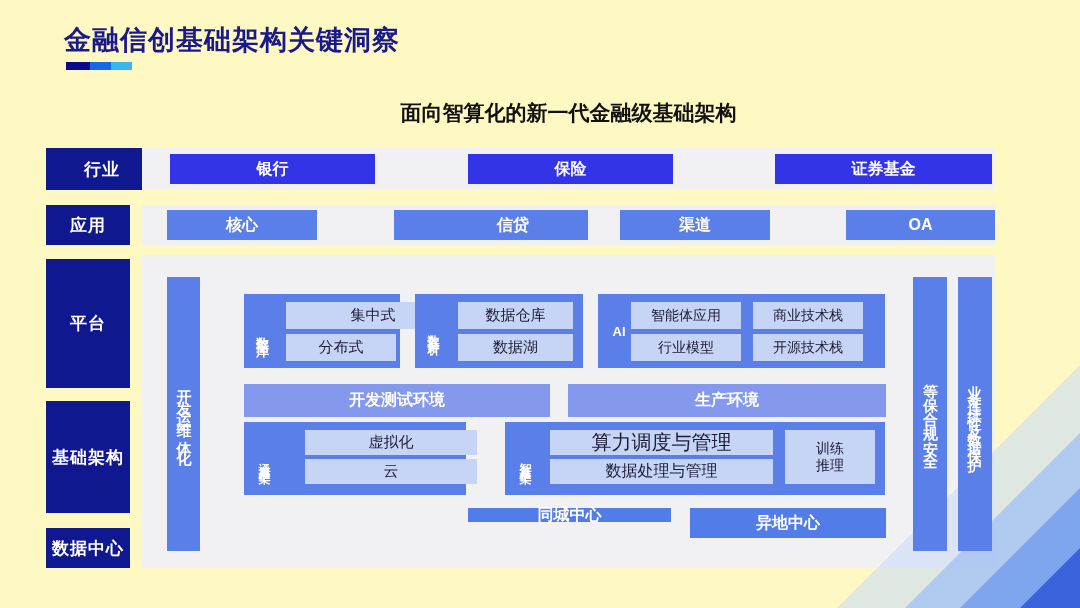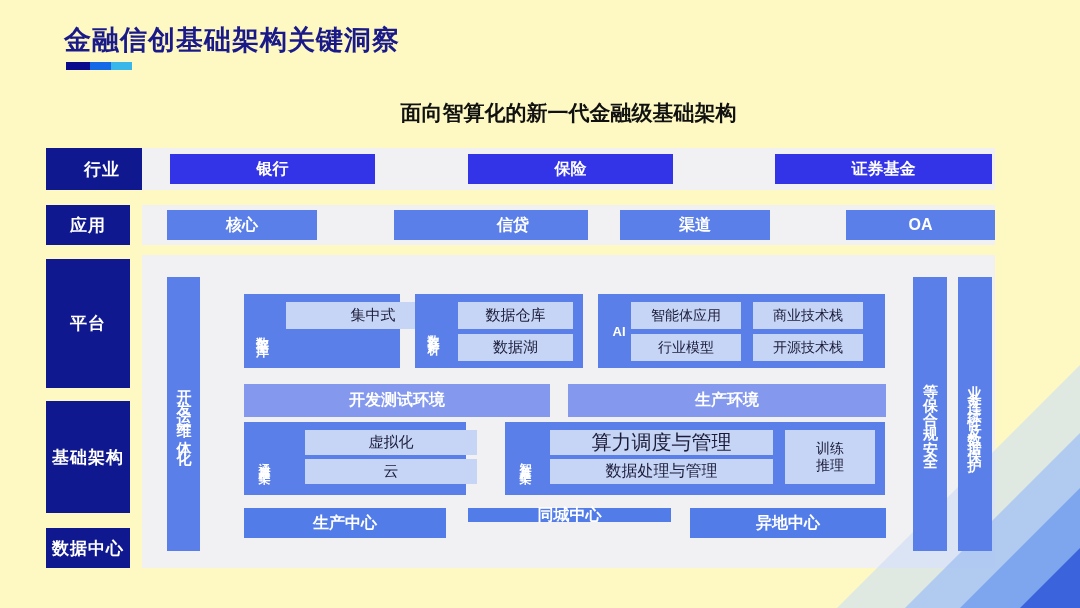--- a/index.html
+++ b/index.html
@@ -76,20 +76,21 @@
   <div class="abs btn mid" style="left:620px;top:210px;width:150px;height:30px;">渠道</div>
   <div class="abs btn mid" style="left:846px;top:210px;width:149px;height:30px;">OA</div>
 
   <div class="abs strip" style="left:142px;top:255px;width:853px;height:313px;"></div>
 
   <div class="abs vbar" style="left:167px;top:277px;width:33px;height:274px;letter-spacing:10px;">开发运维一体化</div>
 
   <div class="abs group" style="left:244px;top:294px;width:156px;height:74px;">
     <div class="abs vlabel" style="left:6px;top:0;width:24px;height:74px;font-size:13px;letter-spacing:3px;">数据库</div>
     <div class="abs lightbox" style="left:42px;top:8px;width:110px;height:27px;padding-left:32px;">集中式</div>
+    <div class="abs lightbox" style="left:42px;top:40px;width:110px;height:27px;">分布式</div>
   </div>
 
   <div class="abs group" style="left:415px;top:294px;width:168px;height:74px;">
     <div class="abs vlabel" style="left:6px;top:0;width:24px;height:74px;font-size:12px;letter-spacing:3px;">数据分析</div>
     <div class="abs lightbox" style="left:43px;top:8px;width:115px;height:27px;">数据仓库</div>
     <div class="abs lightbox" style="left:43px;top:40px;width:115px;height:27px;">数据湖</div>
   </div>
 
   <div class="abs group" style="left:598px;top:294px;width:287px;height:74px;">
     <div class="abs" style="left:8px;top:0;width:26px;height:74px;display:flex;align-items:center;justify-content:center;color:#fff;font-weight:bold;font-size:13px;">AI</div>
@@ -109,21 +110,20 @@
   </div>
 
   <div class="abs group" style="left:505px;top:422px;width:380px;height:73px;">
     <div class="abs vlabel" style="left:8px;top:0;width:24px;height:73px;font-size:12px;letter-spacing:3px;">智算框架</div>
     <div class="abs lightbox" style="left:45px;top:8px;width:223px;height:25px;font-size:20px;">算力调度与管理</div>
     <div class="abs lightbox" style="left:45px;top:37px;width:223px;height:25px;font-size:16px;">数据处理与管理</div>
     <div class="abs lightbox pre" style="left:280px;top:8px;width:90px;height:54px;font-size:14px;">训练
 推理</div>
   </div>
 
-  <div class="abs btn centerblue" style="left:244px;top:508px;width:202px;height:30px;">生产中心</div>
   <div class="abs btn centerblue" style="left:468px;top:508px;width:203px;height:14px;">同城中心</div>
   <div class="abs btn centerblue" style="left:690px;top:508px;width:196px;height:30px;">异地中心</div>
 
   <div class="abs vbar z4" style="left:913px;top:277px;width:34px;height:274px;letter-spacing:14px;">等保合规安全</div>
   <div class="abs vbar z4" style="left:958px;top:277px;width:34px;height:274px;letter-spacing:8px;font-size:14px;">业务连续性及数据保护</div>
 
   <div class="abs corner">
     <div class="tri t1"></div>
     <div class="tri t2"></div>
     <div class="tri t3"></div>

